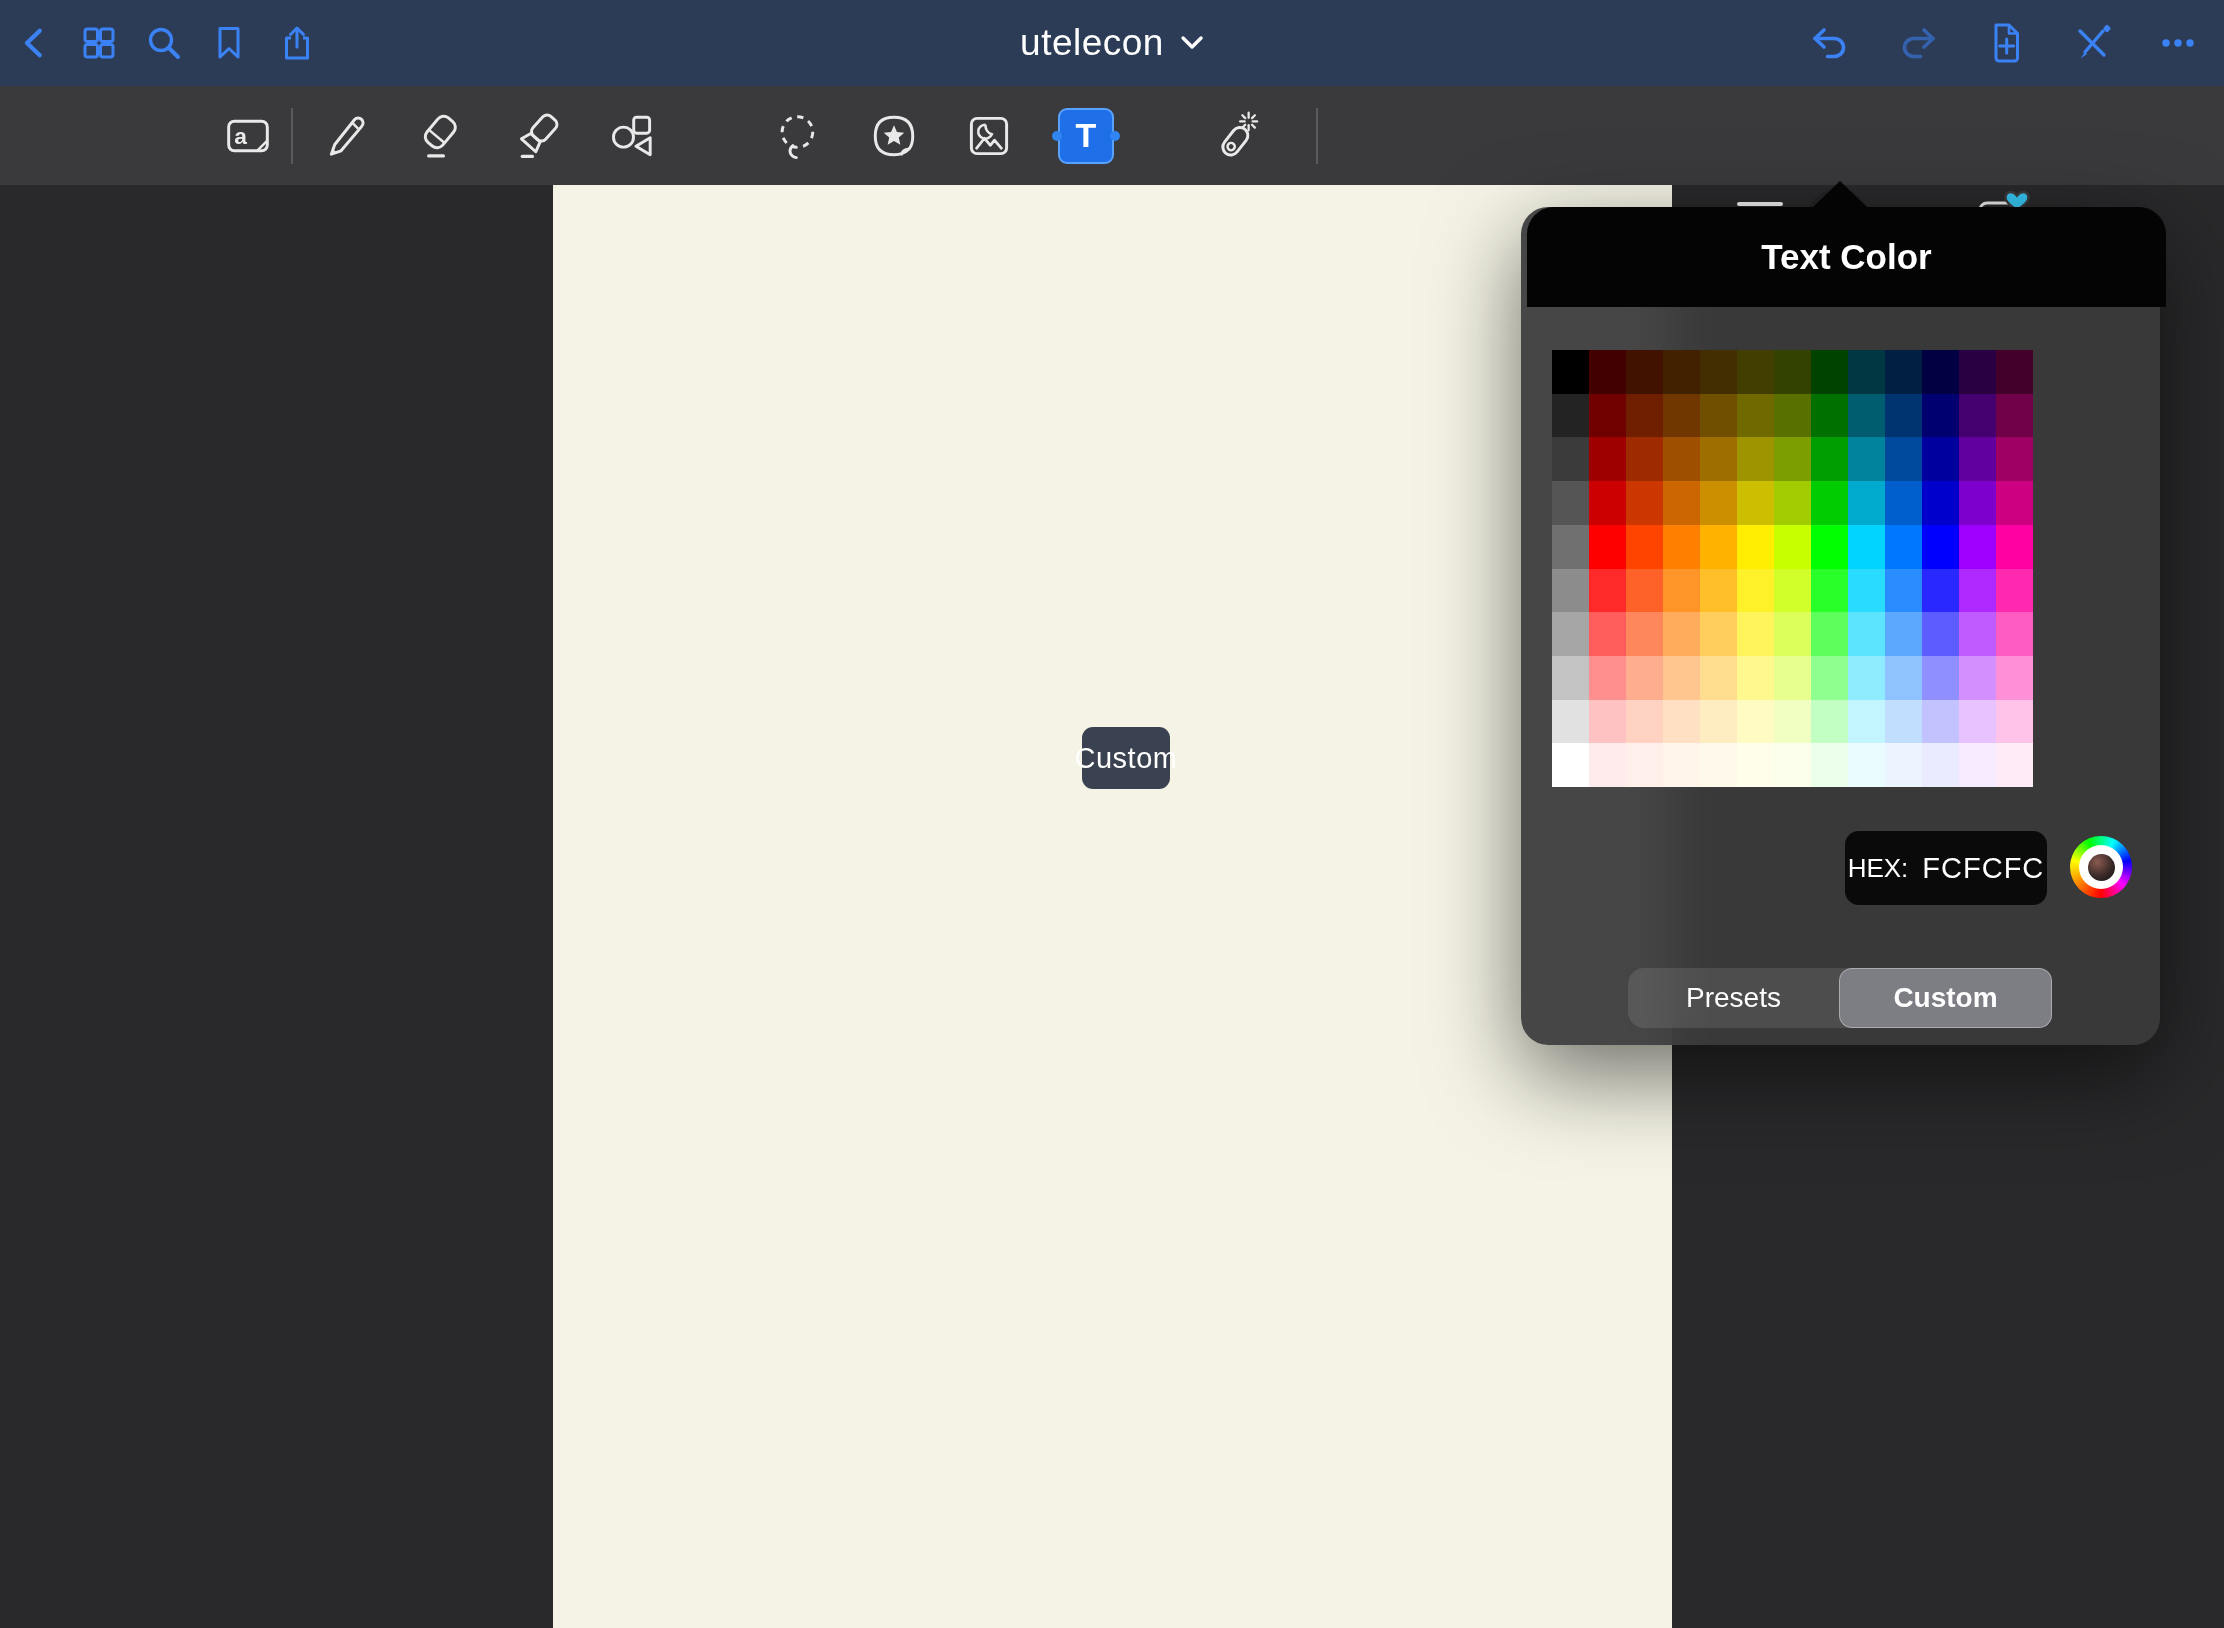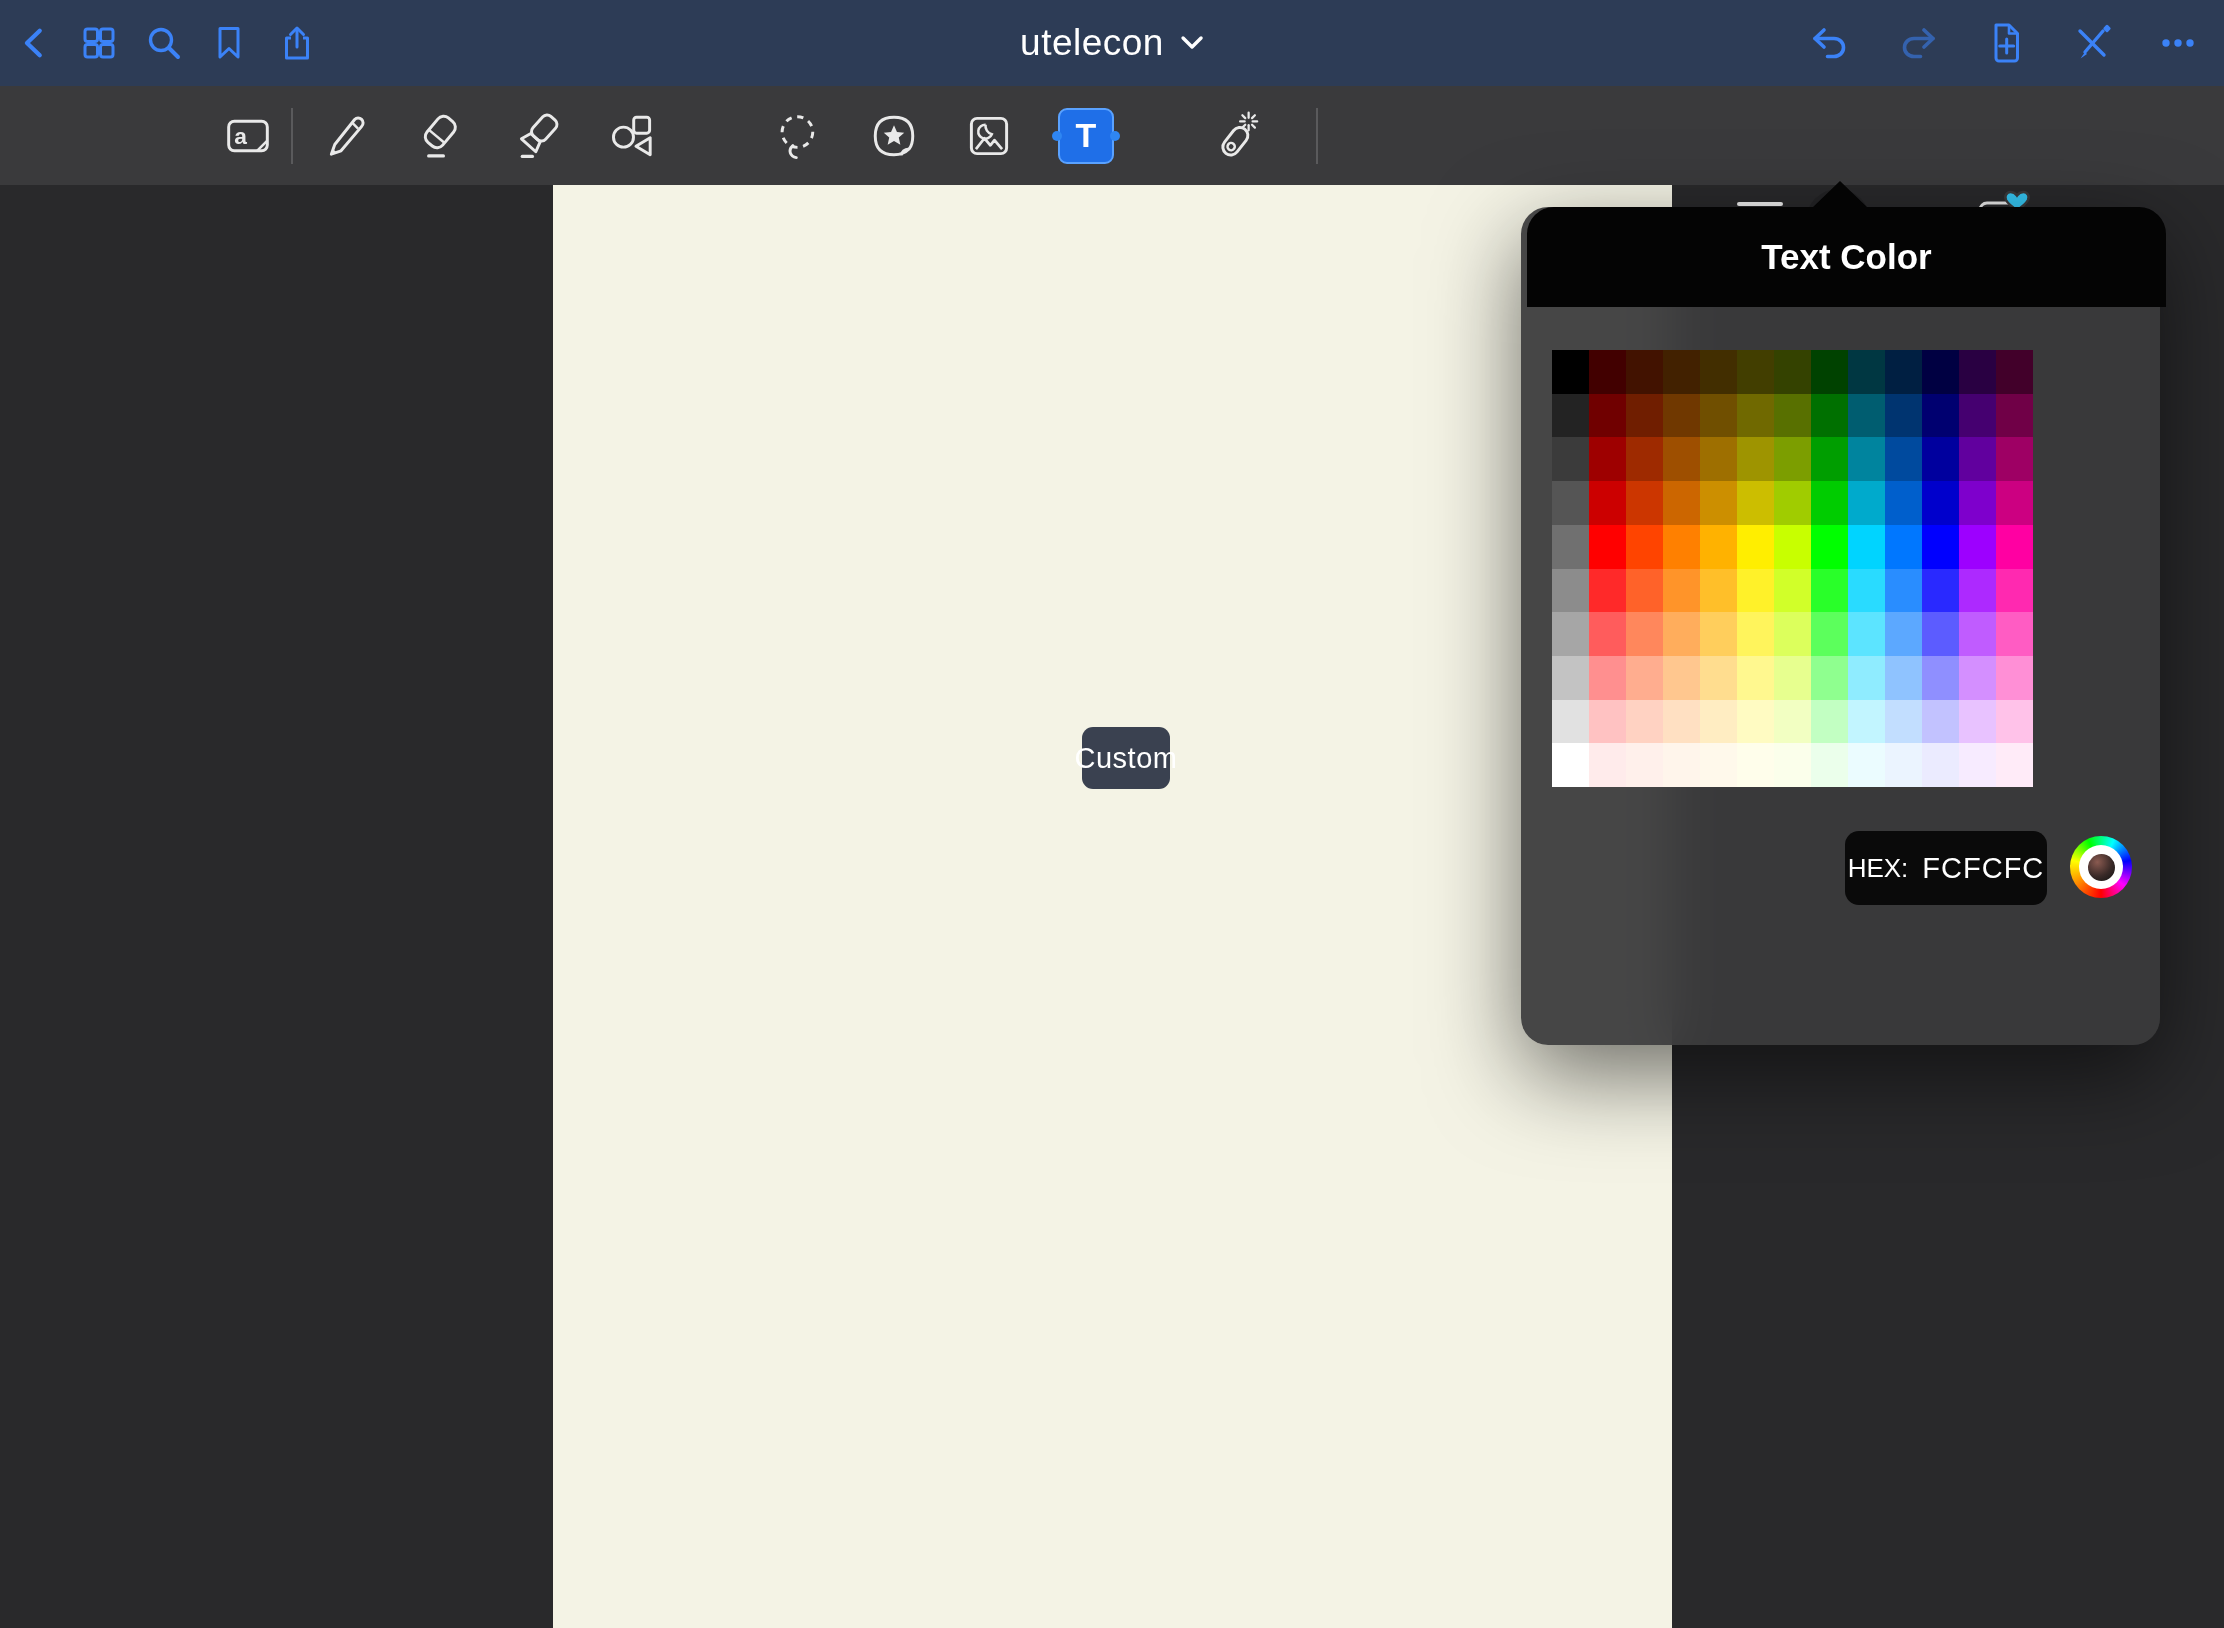--- a/index.html
+++ b/index.html
@@ -460,13 +460,17 @@
   <div class="hex-field">
     <span class="lab">HEX:</span>
     <span class="val">FCFCFC</span>
   </div>
   <div class="wheel">
     <div class="w2">
         <div class="w3"></div>
       </div>
   </div>
 
+  <div class="segmented">
+    <div class="segment">Presets</div>
+    <div class="segment selected">Custom</div>
+  </div>
 </div>
 
 </body></html>

